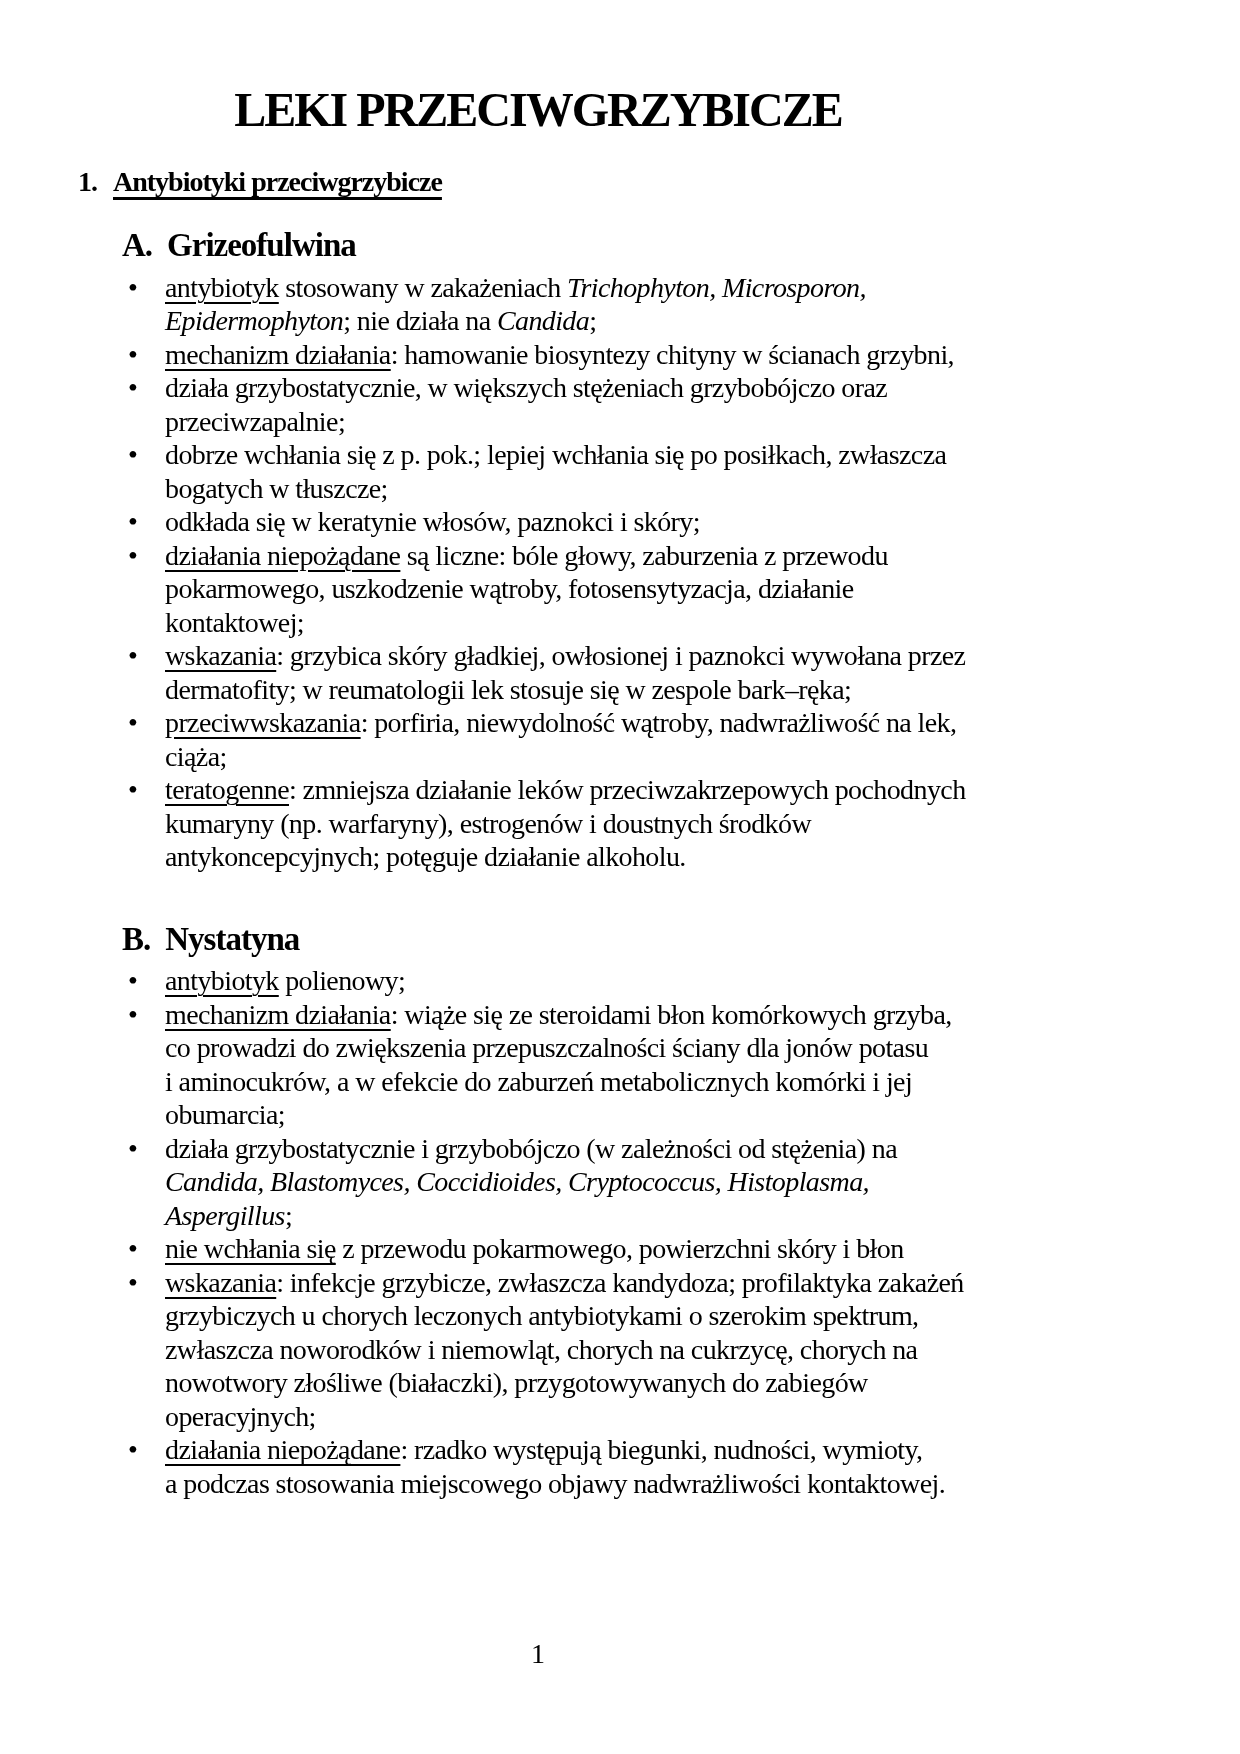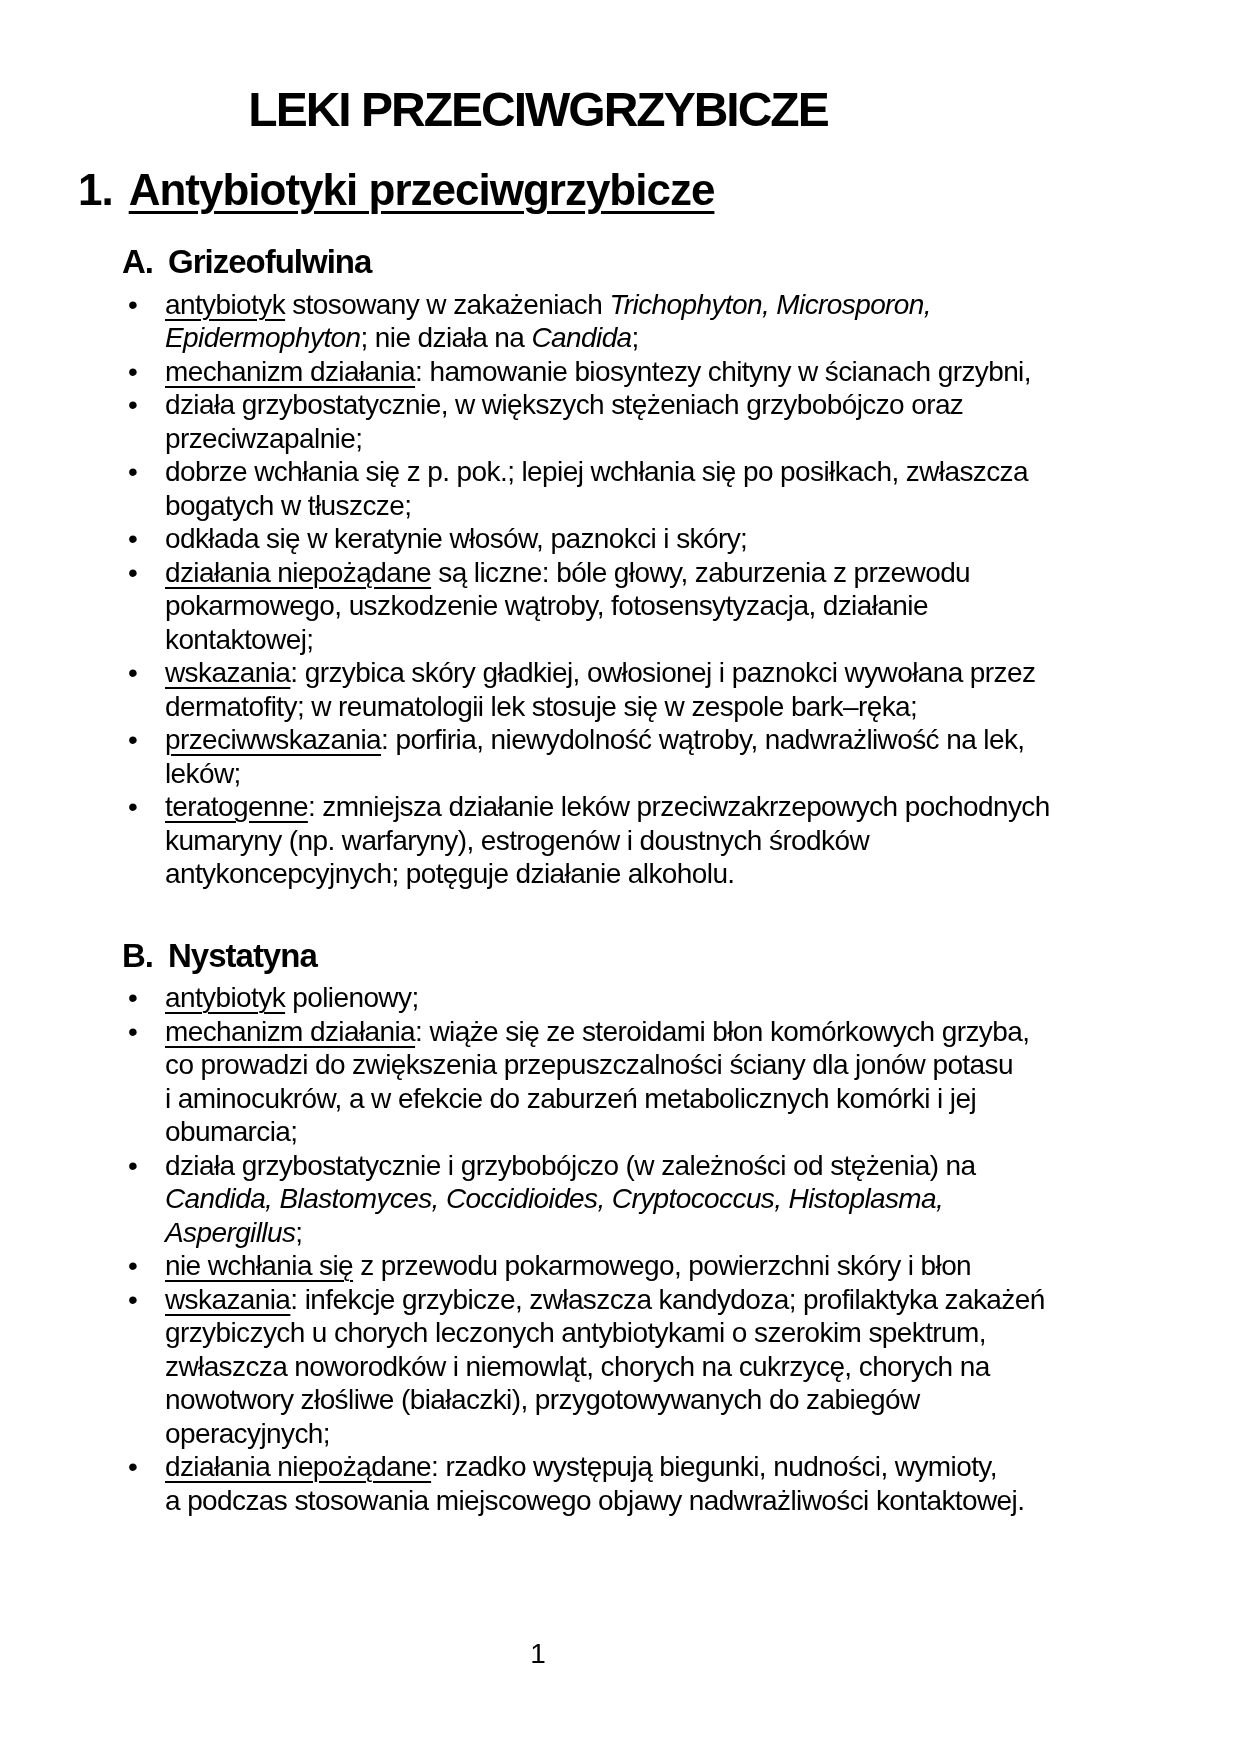--- a/index.html
+++ b/index.html
@@ -14,33 +14,34 @@
     font-family: "Liberation Sans", "DejaVu Sans", sans-serif;
     letter-spacing: -0.6px;
     -webkit-font-smoothing: antialiased;
   }
   .page {
     position: relative;
     width: 1076px;
     height: 1754px;
     overflow: hidden;
     background: #ffffff;
+    font-family: Liberation Serif, serif;
   }
   .doc-title {
     margin: 0;
     padding-top: 84px;
     font-size: 48px;
     line-height: 1.1;
     font-weight: bold;
     text-align: center;
     letter-spacing: -2px;
   }
   .section-heading {
     margin: 30px 17px 0 78px;
-    font-size: 44px;
+    font-size: 28px;
     line-height: 1.05;
     font-weight: bold;
     letter-spacing: -1px;
   }
   .sec-num {
     margin-right: 16px;
   }
   .sec-title {
     text-decoration: underline;
     text-decoration-thickness: 3px;
@@ -109,21 +110,21 @@
     <span class="sub-letter">A.</span><span>Grizeofulwina</span>
   </div>
   <ul class="bullets">
       <li><span class="dot">•</span><span class="u">antybiotyk</span><span> stosowany w zakażeniach </span><span class="i">Trichophyton, Microsporon,</span><br><span class="i">Epidermophyton</span><span>; nie działa na </span><span class="i">Candida</span><span>;</span></li>
       <li><span class="dot">•</span><span class="u">mechanizm działania</span><span>: hamowanie biosyntezy chityny w ścianach grzybni,</span><br></li>
       <li><span class="dot">•</span><span>działa grzybostatycznie, w większych stężeniach grzybobójczo oraz</span><br><span>przeciwzapalnie;</span></li>
       <li><span class="dot">•</span><span>dobrze wchłania się z p. pok.; lepiej wchłania się po posiłkach, zwłaszcza</span><br><span>bogatych w tłuszcze;</span></li>
       <li><span class="dot">•</span><span>odkłada się w keratynie włosów, paznokci i skóry;</span></li>
       <li><span class="dot">•</span><span class="u">działania niepożądane</span><span> są liczne: bóle głowy, zaburzenia z przewodu</span><br><span>pokarmowego, uszkodzenie wątroby, fotosensytyzacja, działanie</span><br><span>kontaktowej;</span></li>
       <li><span class="dot">•</span><span class="u">wskazania</span><span>: grzybica skóry gładkiej, owłosionej i paznokci wywołana przez</span><br><span>dermatofity; w reumatologii lek stosuje się w zespole bark–ręka;</span></li>
-      <li><span class="dot">•</span><span class="u">przeciwwskazania</span><span>: porfiria, niewydolność wątroby, nadwrażliwość na lek,</span><br><span>leków;</span></li>
+      <li><span class="dot">•</span><span class="u">przeciwwskazania</span><span>: porfiria, niewydolność wątroby, nadwrażliwość na lek,</span><br><span>ciąża;</span></li>
       <li><span class="dot">•</span><span class="u">teratogenne</span><span>: zmniejsza działanie leków przeciwzakrzepowych pochodnych</span><br><span>kumaryny (np. warfaryny), estrogenów i doustnych środków</span><br><span>antykoncepcyjnych; potęguje działanie alkoholu.</span></li>
     </ul>
 
   <div class="sub-heading second">
     <span class="sub-letter">B.</span><span>Nystatyna</span>
   </div>
   <ul class="bullets">
       <li><span class="dot">•</span><span class="u">antybiotyk</span><span> polienowy;</span></li>
       <li><span class="dot">•</span><span class="u">mechanizm działania</span><span>: wiąże się ze steroidami błon komórkowych grzyba,</span><br><span>co prowadzi do zwiększenia przepuszczalności ściany dla jonów potasu</span><br><span>i aminocukrów, a w efekcie do zaburzeń metabolicznych komórki i jej</span><br><span>obumarcia;</span></li>
       <li><span class="dot">•</span><span>działa grzybostatycznie i grzybobójczo (w zależności od stężenia) na</span><br><span class="i">Candida, Blastomyces, Coccidioides, Cryptococcus, Histoplasma,</span><br><span class="i">Aspergillus</span><span>;</span></li>

